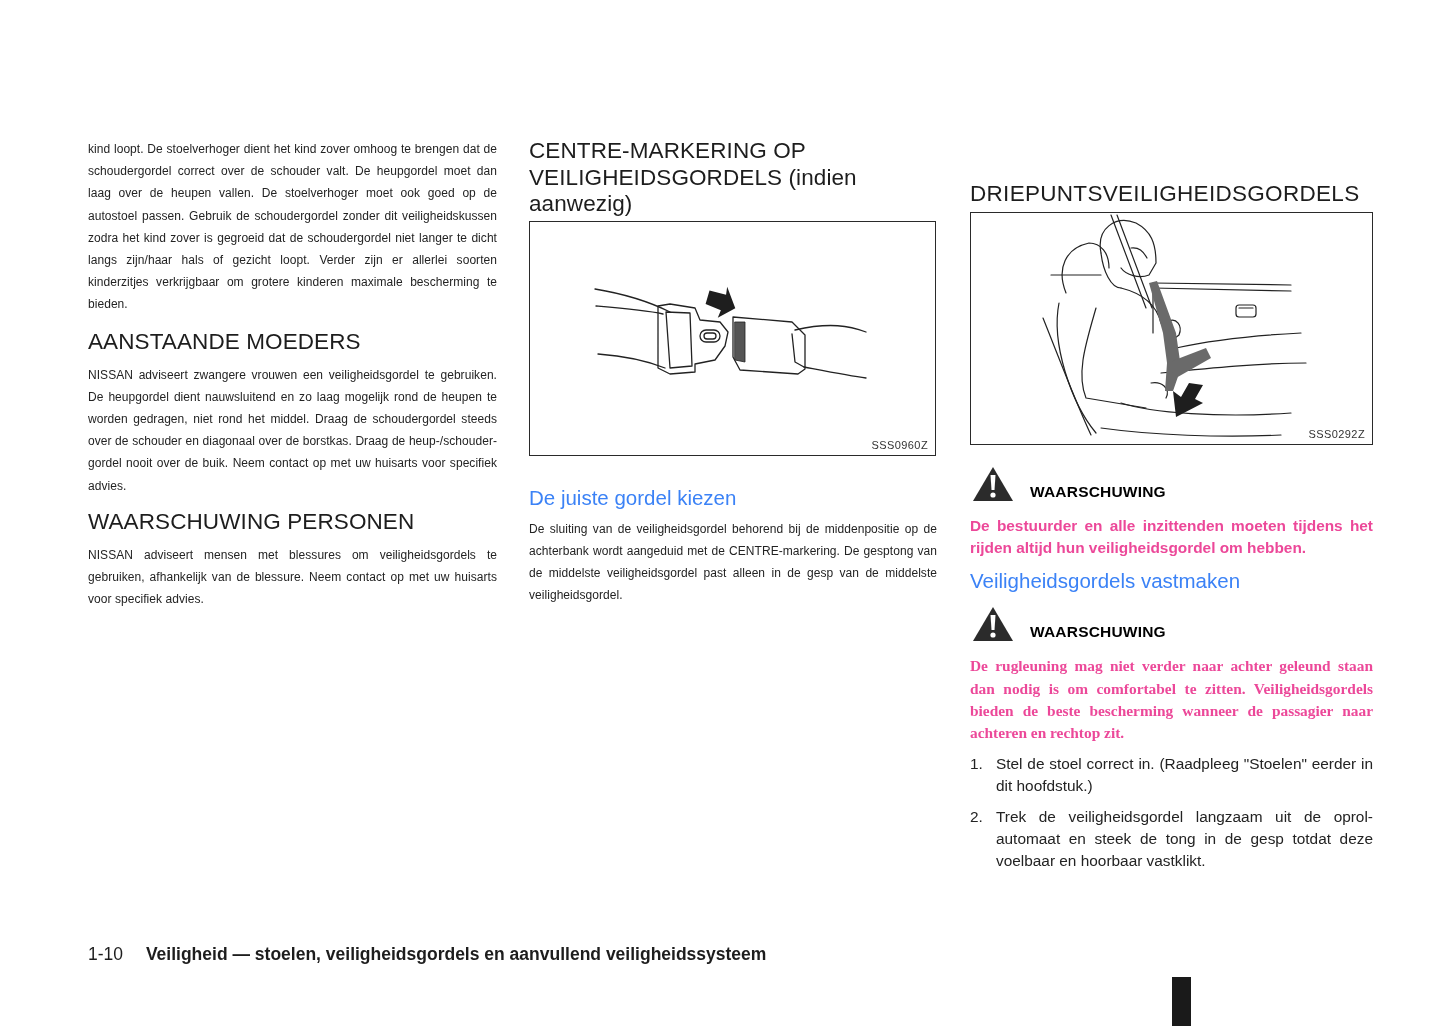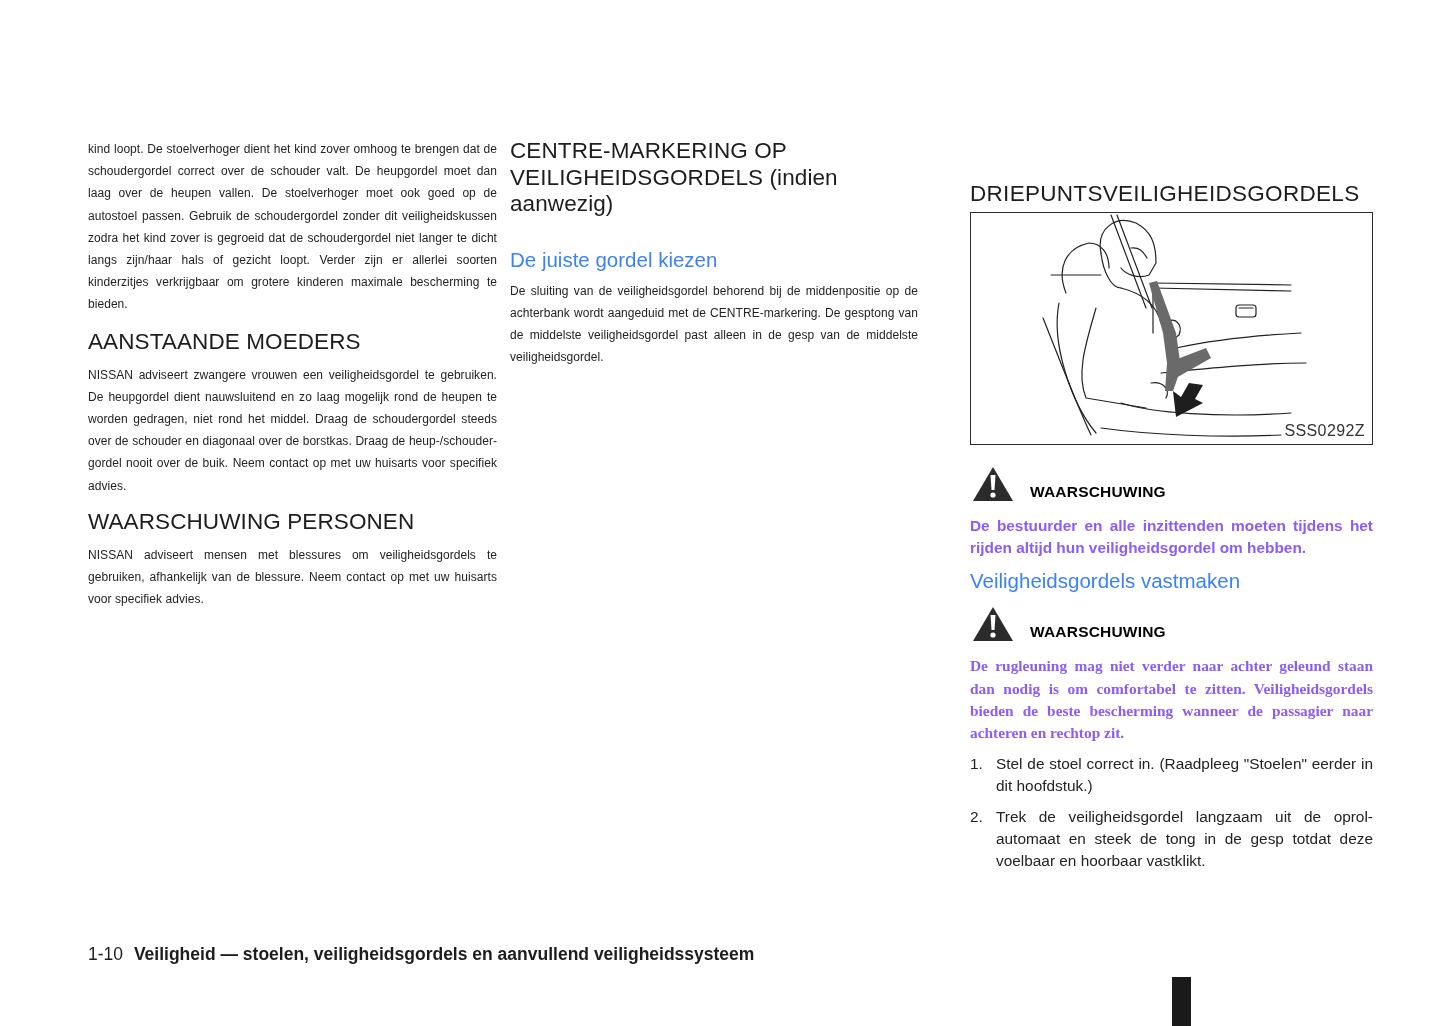--- a/index.html
+++ b/index.html
@@ -3,73 +3,98 @@
   <meta charset="utf-8">
   <style>
     html, body { margin: 0; padding: 0; background: #ffffff; }
     body {
       width: 1445px; height: 1026px; position: relative; overflow: hidden;
       font-family: "Liberation Sans", "DejaVu Sans", sans-serif;
       color: #1d1d1d;
     }
     .col { position: absolute; top: 138px; }
     .col-1 { left: 88px; width: 409px; }
-    .col-2 { left: 510px; width: 408px; }
+    .col-2 { left: 529px; width: 408px; }
     .col-3 { left: 970px; width: 403px; }
 
     p.body {
       margin: 0; font-size: 12px; line-height: 22.2px; text-align: justify;
       text-align-last: left; letter-spacing: 0.05px; color: #232323;
     }
     h2.section {
       margin: 0; font-weight: normal; font-size: 22.5px; line-height: 26px;
       letter-spacing: 0.1px; color: #1d1d1d;
     }
     h3.sub {
       margin: 0; font-weight: normal; font-size: 20.5px; line-height: 26px; color: #3b82f6;
     }
     .figure {
       position: relative; border: 1.5px solid #2a2a2a; background: #fff; box-sizing: border-box;
     }
     .fig-code {
-      position: absolute; right: 7px; bottom: 4px; font-size: 16px; letter-spacing: 0.4px; color: #333;
+      position: absolute; right: 7px; bottom: 4px; font-size: 11px; letter-spacing: 0.4px; color: #333;
     }
     .figure svg { position: absolute; left: 0; top: 0; }
 
     .warn-head { display: flex; align-items: flex-end; height: 36px; }
     .warn-icon { width: 42px; height: 36px; margin-left: 2px; }
     .warn-label { margin-left: 16px; font-weight: bold; font-size: 15.5px; line-height: 16px; padding-bottom: 2px; letter-spacing: 0.2px; color: #000000; }
     p.warn-body {
-      margin: 0; font-weight: bold; font-size: 15.4px; line-height: 22.2px; text-align: justify; text-align-last: left; color: #8b5cf6;
+      margin: 0; font-weight: bold; font-size: 15.4px; line-height: 22.2px; text-align: justify; text-align-last: left; color: #ec4899;
     }
     ol.steps { list-style: none; margin: 0; padding: 0; }
     ol.steps li { display: flex; font-size: 15.4px; line-height: 22.2px; color: #232323; margin-bottom: 8px; }
     ol.steps .num { width: 26px; flex: 0 0 26px; }
     ol.steps .txt { flex: 1; text-align: justify; text-align-last: left; }
 
     .footer {
       position: absolute; left: 88px; top: 942px; font-size: 17.5px; line-height: 24px; color: #1d1d1d;
     }
-    .footer .page-num { font-weight: normal; margin-right: 6px; }
+    .footer .page-num { font-weight: normal; margin-right: 18px; }
     .footer .chapter { font-weight: bold; }
     .thumb-tab { position: absolute; left: 1172px; top: 977px; width: 19px; height: 49px; background: #1a1a1a; }
   </style>
 </head>
 <body>
 
 <div class="col col-1">
   <p class="body">kind loopt. De stoelverhoger dient het kind zover omhoog te brengen dat de schoudergordel correct over de schouder valt. De heupgordel moet dan laag over de heupen vallen. De stoelverhoger moet ook goed op de autostoel passen. Gebruik de schoudergordel zonder dit veiligheidskussen zodra het kind zover is gegroeid dat de schoudergordel niet langer te dicht langs zijn/haar hals of gezicht loopt. Verder zijn er allerlei soorten kinderzitjes ver­krijgbaar om grotere kinderen maximale bescher­ming te bieden.</p>
   <h2 class="section" style="margin-top:13px;">AANSTAANDE MOEDERS</h2>
   <p class="body" style="margin-top:9px;">NISSAN adviseert zwangere vrouwen een veilig­heidsgordel te gebruiken. De heupgordel dient nauwsluitend en zo laag mogelijk rond de heupen te worden gedragen, niet rond het middel. Draag de schoudergordel steeds over de schouder en diago­naal over de borstkas. Draag de heup-/schouder­gordel nooit over de buik. Neem contact op met uw huisarts voor specifiek advies.</p>
   <h2 class="section" style="margin-top:12px;">WAARSCHUWING PERSONEN</h2>
   <p class="body" style="margin-top:9px;">NISSAN adviseert mensen met blessures om veilig­heidsgordels te gebruiken, afhankelijk van de bles­sure. Neem contact op met uw huisarts voor speci­fiek advies.</p>
 </div>
 
 <div class="col col-2">
   <h2 class="section" style="width:340px; line-height:26.5px;">CENTRE-MARKERING OP VEILIGHEIDSGORDELS (indien aanwezig)</h2>
+  <div class="figure" style="margin-top:3px; width:407px; height:235px;">
+    <svg width="404" height="232" viewBox="0 0 404 232">
+      <g fill="none" stroke="#222" stroke-width="1.3" stroke-linecap="round" stroke-linejoin="round">
+
+        <path d="M65 67 C 95 72, 120 80, 140 90"></path>
+        <path d="M66 84 C 90 86, 115 88, 133 92"></path>
+        <path d="M68 132 C 95 134, 115 138, 135 146"></path>
+
+        <path d="M128 84 L 128 146 L 140 152 L 165 150 L 165 142 L 185 138 L 195 124 L 198 110 L 190 100 L 170 98 L 165 86 L 140 82 Z"></path>
+        <path d="M136 90 L 160 91 L 162 144 L 140 146 Z"></path>
+        <rect x="170" y="108" width="20" height="12" rx="6"></rect>
+        <rect x="174" y="111" width="12" height="6" rx="3"></rect>
+
+        <path d="M203 95 L 203 135 L 210 148 L 268 152 L 275 147 L 275 113 L 262 100 Z"></path>
+        <path d="M205 100 L 215 100 L 215 140 L 205 138 Z" fill="#555" stroke-width="0.8"></path>
+        <path d="M262 112 L 265 140 L 274 145"></path>
+
+        <path d="M265 108 C 300 100, 320 104, 336 110"></path>
+        <path d="M274 145 C 300 150, 320 154, 336 156"></path>
+      </g>
+
+      <path d="M178 70 L 195 72 L 195 64 L 206 84 L 190 96 L 192 88 L 176 84 Z" fill="#1e1e1e" transform="rotate(8 190 80)"></path>
+    </svg>
+    <span class="fig-code">SSS0960Z</span>
+  </div>
   <h3 class="sub" style="margin-top:29px;">De juiste gordel kiezen</h3>
   <p class="body" style="margin-top:7px;">De sluiting van de veiligheidsgordel behorend bij de middenpositie op de achterbank wordt aangeduid met de CENTRE-markering. De gesptong van de middelste veiligheidsgordel past alleen in de gesp van de middelste veiligheidsgordel.</p>
 </div>
 
 <div class="col col-3">
   <h2 class="section" style="letter-spacing:0.3px;margin-top:43px;">DRIEPUNTSVEILIGHEIDSGORDELS</h2>
   <div class="figure" style="margin-top:5px; width:403px; height:233px;">
     <svg width="400" height="230" viewBox="0 0 400 230">
       <g fill="none" stroke="#222" stroke-width="1.2" stroke-linecap="round" stroke-linejoin="round">
 

